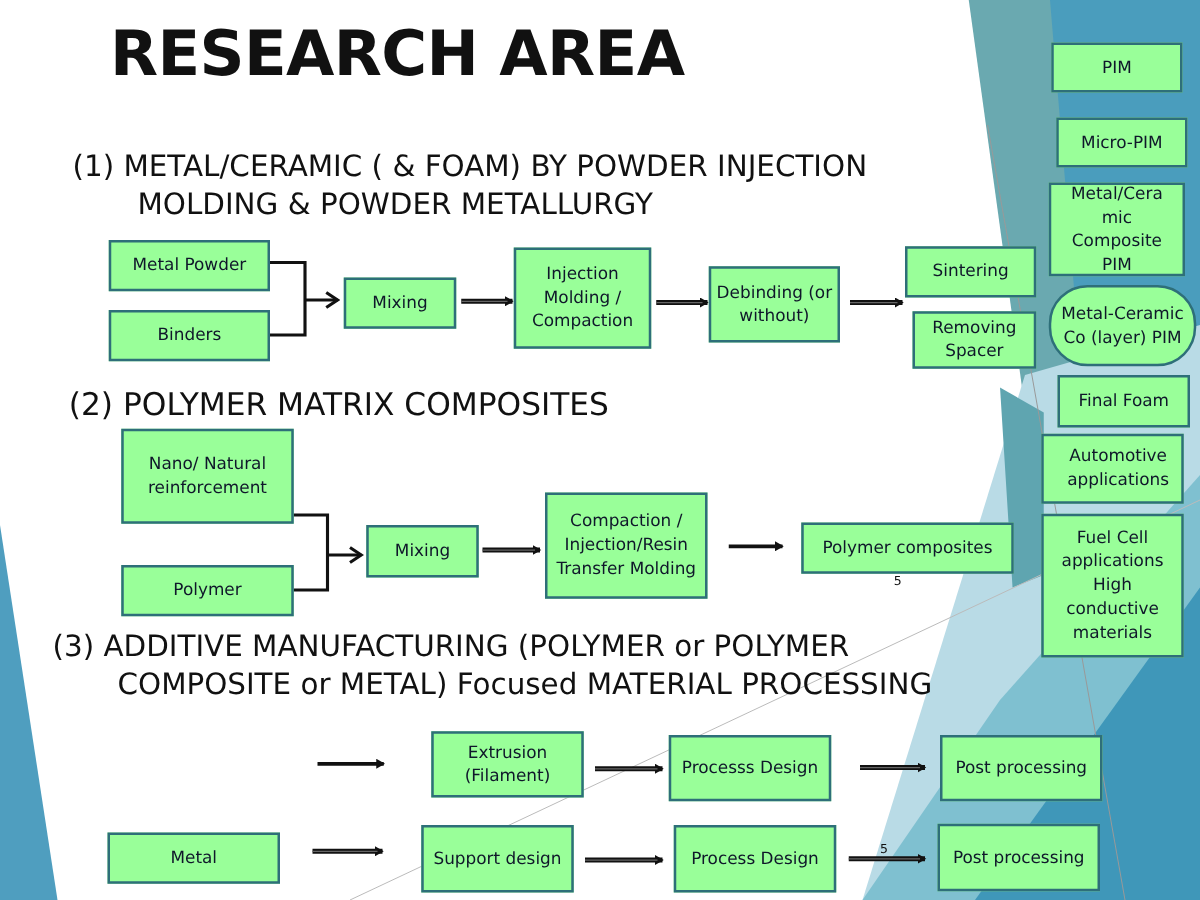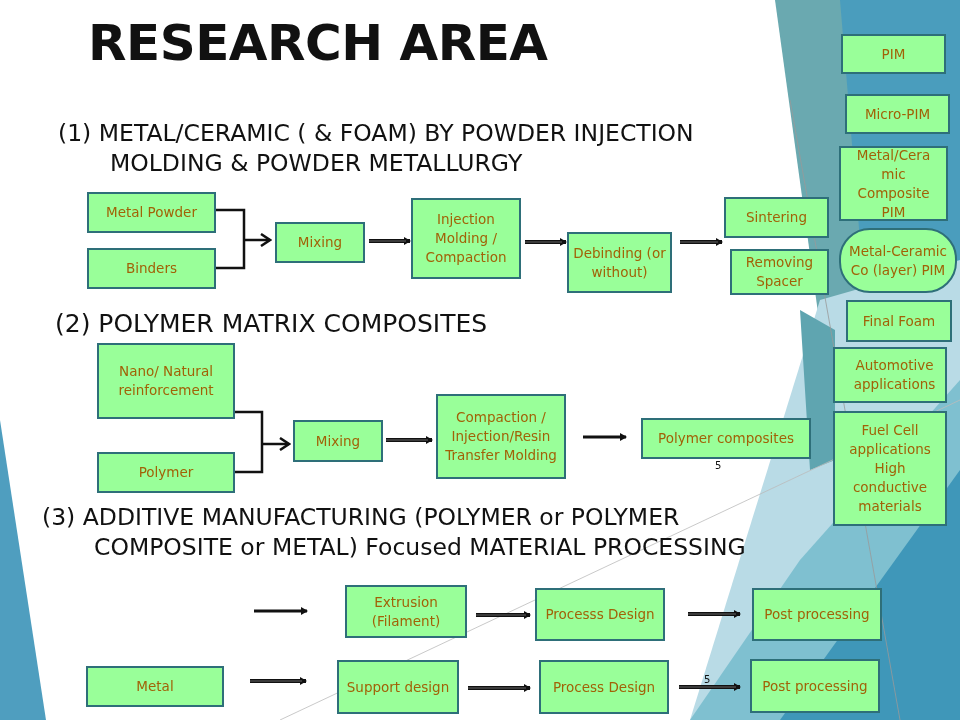--- a/index.html
+++ b/index.html
@@ -3,21 +3,21 @@
 <meta charset="utf-8">
 <style>
   html, body { margin:0; padding:0; }
   body { width:960px; height:720px; position:relative; overflow:hidden; background:#ffffff; font-family:"DejaVu Sans", sans-serif; }
   #bg { position:absolute; left:0; top:0; width:960px; height:720px; z-index:0; }
   .layer { position:absolute; left:0; top:0; width:960px; height:720px; z-index:2; }
   #arrows { position:absolute; left:0; top:0; width:960px; height:720px; z-index:1; }
   .title { position:absolute; left:58px; top:14px; font-size:50px; font-weight:bold; color:#111; letter-spacing:-0.5px; font-family:"DejaVu Sans", sans-serif;margin-left:30px; }
   .heading { position:absolute; font-size:23.5px; color:#111; line-height:30px; font-family:"DejaVu Sans", sans-serif; font-weight:normal; white-space:nowrap; }
   .heading .l2 { display:block; padding-left:52px; }
-  .box { position:absolute; box-sizing:border-box; background:#99ff99; border:2.5px solid #2e6f79; display:flex; align-items:center; justify-content:center; text-align:center; font-size:13.5px; line-height:19px; color:#a16207; padding:0 3px; }
+  .box { position:absolute; box-sizing:border-box; background:#99ff99; border:2.5px solid #2e6f79; display:flex; align-items:center; justify-content:center; text-align:center; font-size:13.5px; line-height:19px; color:#0f172a; padding:0 3px; }
   .pnum { position:absolute; font-size:10px; color:#111; }
 </style>
 </head>
 <body>
 
 <svg id="bg" viewBox="0 0 960 720" xmlns="http://www.w3.org/2000/svg">
   <polygon points="775,0 960,0 960,720 880,720 830,400" fill="#6aa9b0"></polygon>
   <polygon points="840,0 960,0 960,720 900,720" fill="#4a9dbd"></polygon>
   <polygon points="820,300 960,260 960,540 700,720 690,720" fill="#b9dbe6"></polygon>
   <polygon points="960,380 960,720 690,720 800,560" fill="#7fc0d0"></polygon>
@@ -97,21 +97,21 @@
   <div class="title">RESEARCH AREA</div>
 
   <div class="heading" style="left:58px; top:118px;">
     <span>(1) METAL/CERAMIC ( &amp; FOAM) BY POWDER INJECTION</span>
     <span class="l2">MOLDING &amp; POWDER METALLURGY</span>
   </div>
   <div class="box" style="left:87px;top:192px;width:129px;height:41px;">Metal Powder</div>
   <div class="box" style="left:87px;top:248px;width:129px;height:41px;">Binders</div>
   <div class="box" style="left:275px;top:222px;width:90px;height:41px;">Mixing</div>
   <div class="box" style="left:411px;top:198px;width:110px;height:81px;">Injection Molding / Compaction</div>
-  <div class="box" style="left:567px;top:213px;width:105px;height:61px;margin-top:19px;">Debinding (or without)</div>
+  <div class="box" style="left:567px;top:213px;width:105px;height:61px;">Debinding (or without)</div>
   <div class="box" style="left:724px;top:197px;width:105px;height:41px;">Sintering</div>
   <div class="box" style="left:730px;top:249px;width:99px;height:46px;">Removing Spacer</div>
 
   <div class="heading" style="left:55px; top:309px; font-size:25px;">(2) POLYMER MATRIX COMPOSITES</div>
   <div class="box" style="left:97px;top:343px;width:138px;height:76px;">Nano/ Natural reinforcement</div>
   <div class="box" style="left:97px;top:452px;width:138px;height:41px;">Polymer</div>
   <div class="box" style="left:293px;top:420px;width:90px;height:42px;">Mixing</div>
   <div class="box" style="left:436px;top:394px;width:130px;height:85px;">Compaction / Injection/Resin Transfer Molding</div>
   <div class="box" style="left:641px;top:418px;width:170px;height:41px;">Polymer composites</div>
   <div class="pnum" style="left:715px;top:460px;">5</div>

